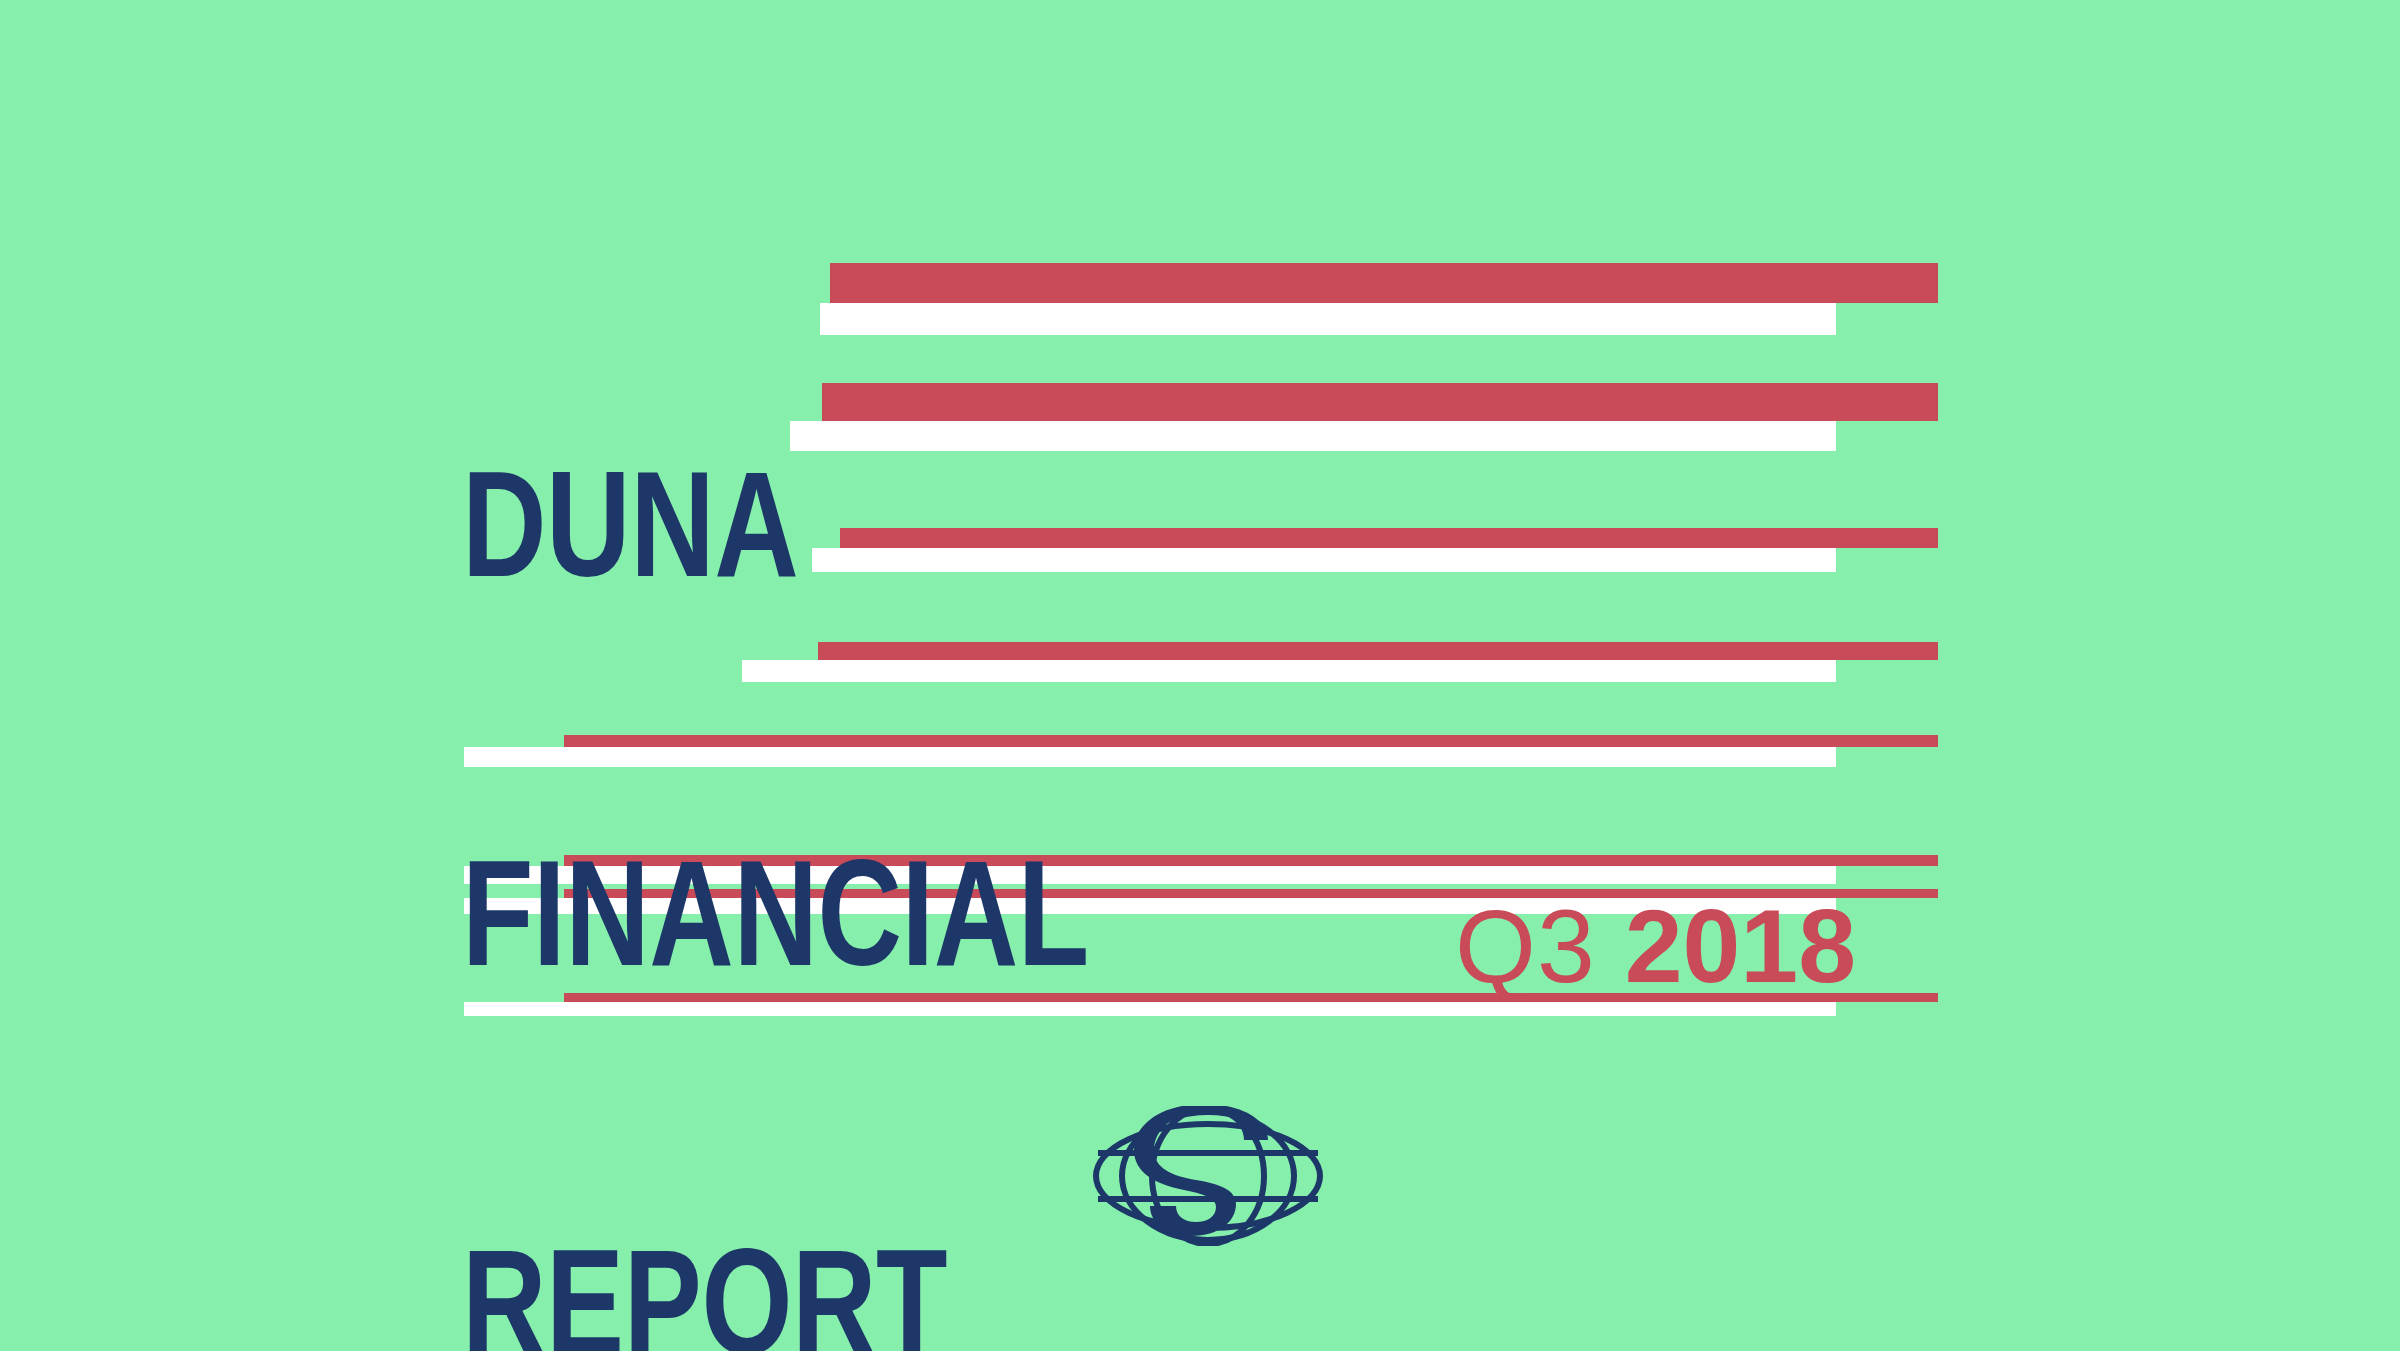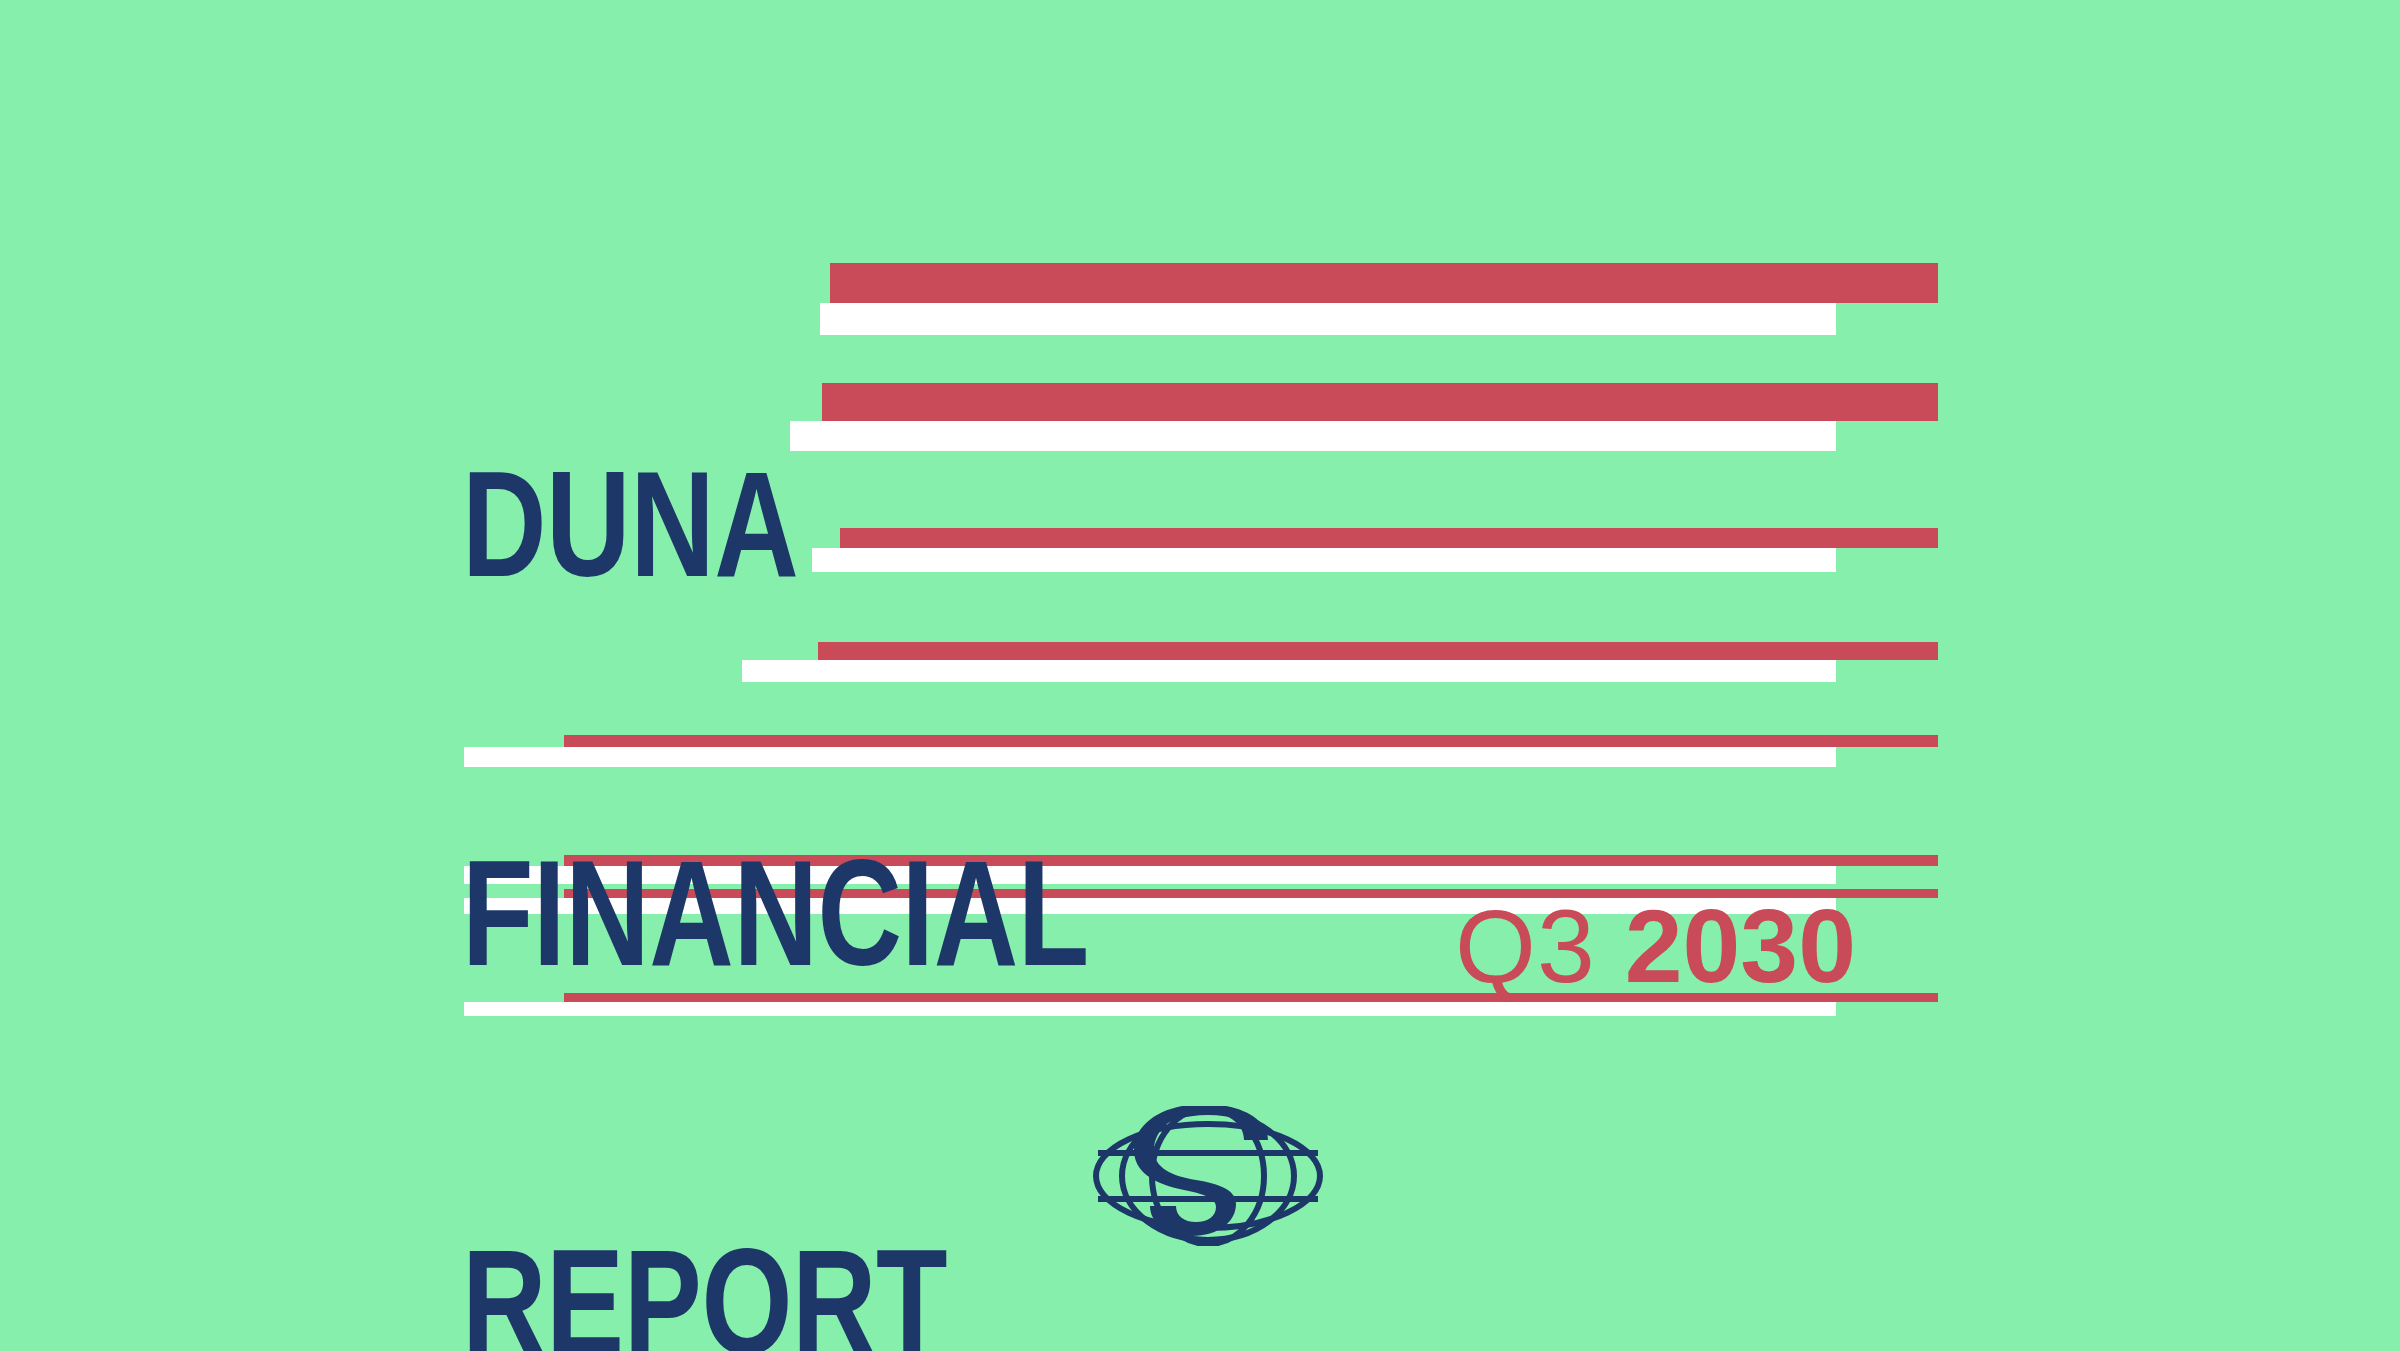--- a/index.html
+++ b/index.html
@@ -98,21 +98,21 @@
       <div class="stripe red" style="left: 564px; top: 993px; width: 1374px; height: 9px;"></div>
       <div class="stripe white" style="left: 464px; top: 1002px; width: 1372px; height: 14px;"></div>
     </div>
 
   <div class="title-block">
     <span class="title-line">DUNA</span>
     <span class="title-line">FINANCIAL</span>
     <span class="title-line">REPORT</span>
   </div>
 
-  <div class="quarter-block"><span class="quarter-q">Q3</span><span class="quarter-sp"> </span><span class="quarter-y">2030</span></div>
+  <div class="quarter-block"><span class="quarter-q">Q3</span><span class="quarter-sp"> </span><span class="quarter-y">2018</span></div>
 
   <div class="logo-wrap">
     <svg viewBox="0 0 232 140" xmlns="http://www.w3.org/2000/svg" aria-hidden="true">
       <g fill="none" stroke="#1d3868" stroke-width="6">
         <ellipse cx="116" cy="70" rx="112" ry="52"></ellipse>
         <ellipse cx="116" cy="70" rx="86" ry="64"></ellipse>
         <ellipse cx="116" cy="70" rx="56" ry="68"></ellipse>
         <line x1="6" y1="47" x2="226" y2="47"></line>
         <line x1="6" y1="93" x2="226" y2="93"></line>
       </g>

